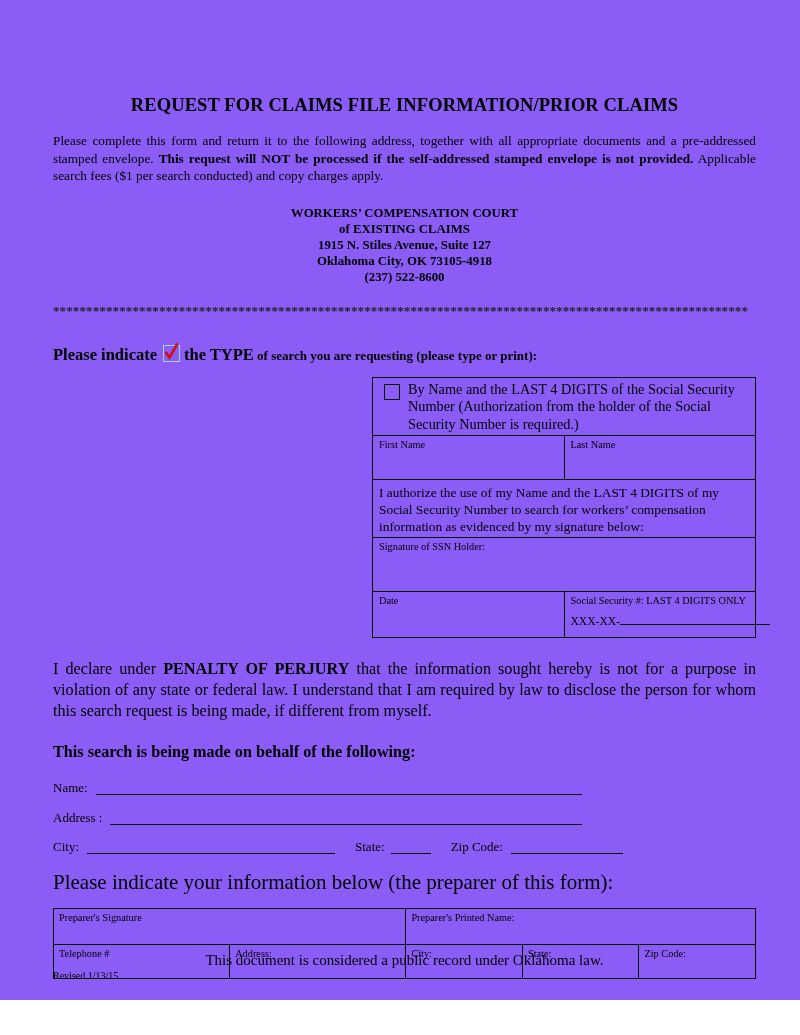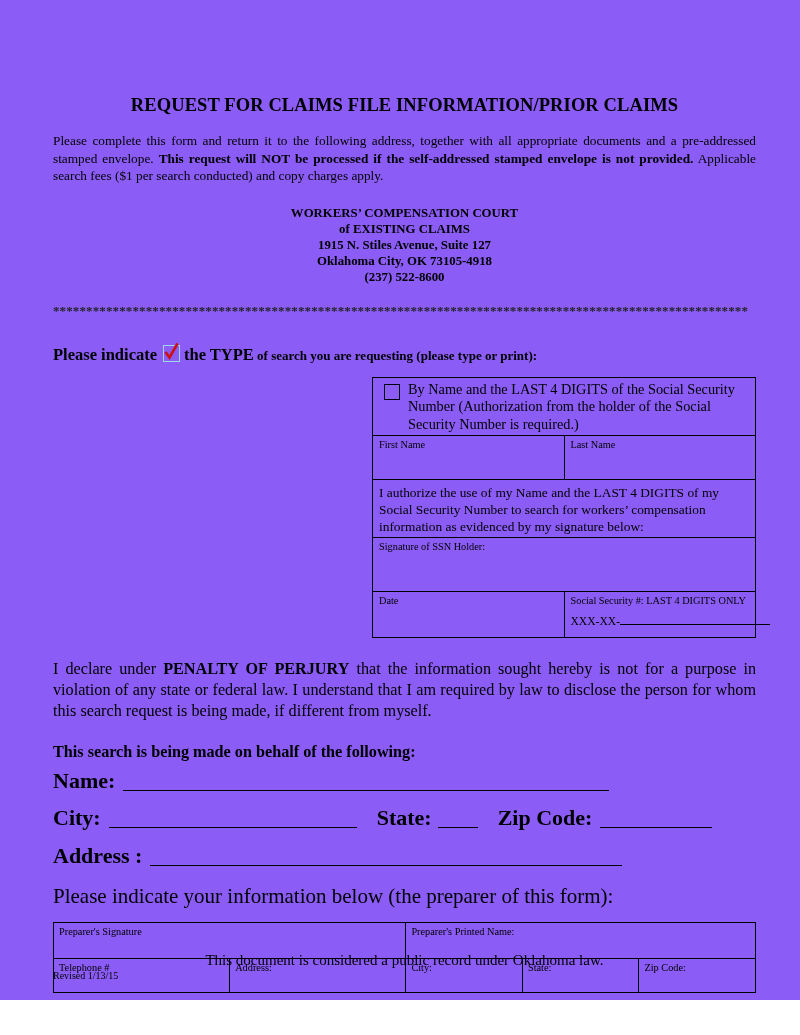--- a/index.html
+++ b/index.html
@@ -171,21 +171,21 @@
   }
   .perjury b { font-weight: bold; }
 
   .behalf {
     margin-top: 22px;
     font-weight: bold;
     font-size: 16.2px;
   }
 
   
-  .fills { margin-top: 7px; font-size: 22px; font-weight: bold; }
+  .fills { margin-top: 17px; font-size: 13px; font-weight: normal; }
   .fillrow { white-space: nowrap; margin-bottom: 13px; line-height: 1.1; }
   .fillrow:last-child { margin-bottom: 0; }
   .u {
     display: inline-block;
     border-bottom: 1.2px solid #000;
     height: 15px;
     vertical-align: -3px;
   }
   .u-name { width: 486px; margin-left: 8px; }
   .u-addr { width: 472px; margin-left: 8px; }
@@ -296,22 +296,22 @@
       </tbody>
         </table>
     </div>
 
     <p class="perjury"><span>I declare under </span><b>PENALTY OF PERJURY</b><span> that the information sought hereby is not for a purpose in violation of any state or federal law.  I understand that I am required by law to disclose the person for whom this search request is being made, if different from myself.</span></p>
 
     <div class="behalf">This search is being made on behalf of the following:</div>
 
     <div class="fills">
       <div class="fillrow"><span>Name:</span><span class="u u-name"></span></div>
+      <div class="fillrow"><span>Address :</span><span class="u u-addr"></span></div>
       <div class="fillrow"><span>City:</span><span class="u u-city"></span><span class="gapw"></span><span>State:</span><span class="u u-state"></span><span class="gapw"></span><span>Zip Code:</span><span class="u u-zip"></span></div>
-      <div class="fillrow"><span>Address :</span><span class="u u-addr"></span></div>
     </div>
 
     <div class="prep-head">Please indicate your information below (the preparer of this form):</div>
 
     <table class="prep">
       <tbody>
           <tr>
         <td class="r1" colspan="2" style="width:50.2%">
           <span>Preparer's Signature</span>
         </td>

